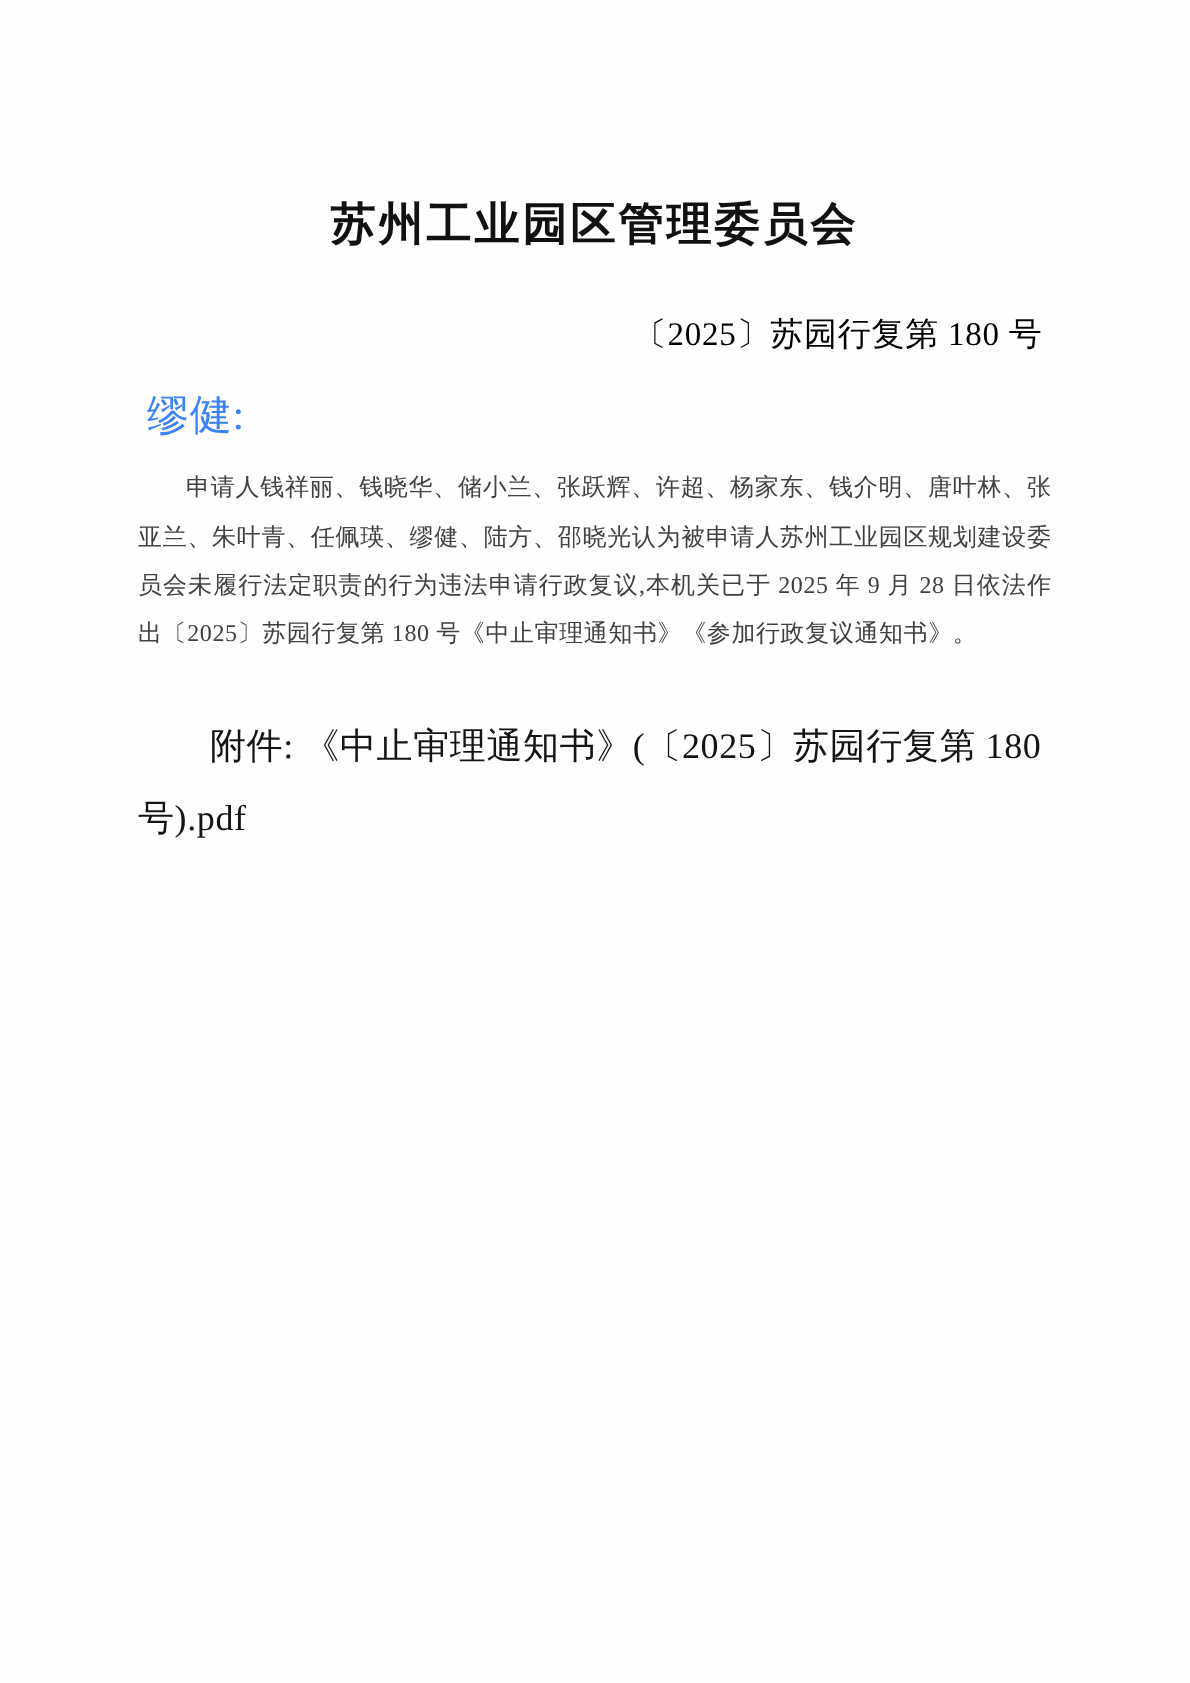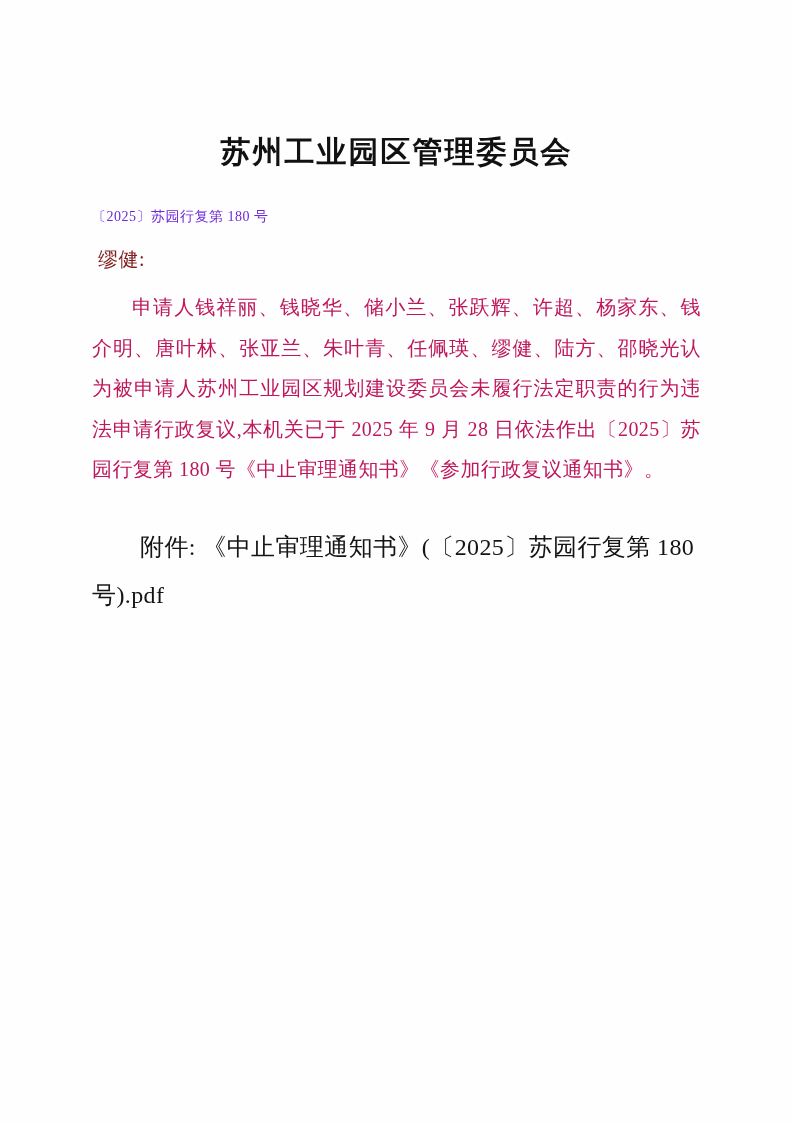--- a/index.html
+++ b/index.html
@@ -25,43 +25,44 @@
   .title-block {
     text-align: center;
     margin-bottom: 34px;
   }
   .title-line {
     font-size: 30px;
     font-weight: bold;
     letter-spacing: 2px;
     line-height: 1.48;
     color: #111111;
-    font-family: Liberation Serif, serif;
+    font-family: Liberation Mono, monospace;
   }
   .doc-number {
-    font-size: 14px;
+    text-align: right;
+    font-size: 22px;
     letter-spacing: 0.5px;
     margin: 18px 6px 20px 0;
-    color: #6d28d9;
+    color: #000000;
   }
   .recipient {
-    font-size: 20px;
+    font-size: 28px;
     letter-spacing: 0.5px;
     margin: 0 0 14px 6px;
-    color: #7f1d1d;
+    color: #3b82f6;
   }
   .para {
-    font-size: 20px;
+    font-size: 16px;
     line-height: 2.02;
     text-align: justify;
     text-justify: inter-ideograph;
     text-indent: 2em;
     letter-spacing: 0.4px;
     margin: 0 0 6px 0;
-    color: #be185d;
+    color: #404040;
     font-family: Liberation Serif, serif;
   }
   .attachment {
     font-size: 24px;
     line-height: 2.0;
     text-indent: 2em;
     letter-spacing: 0.4px;
     margin-top: 34px;
     color: #141414;
   }

